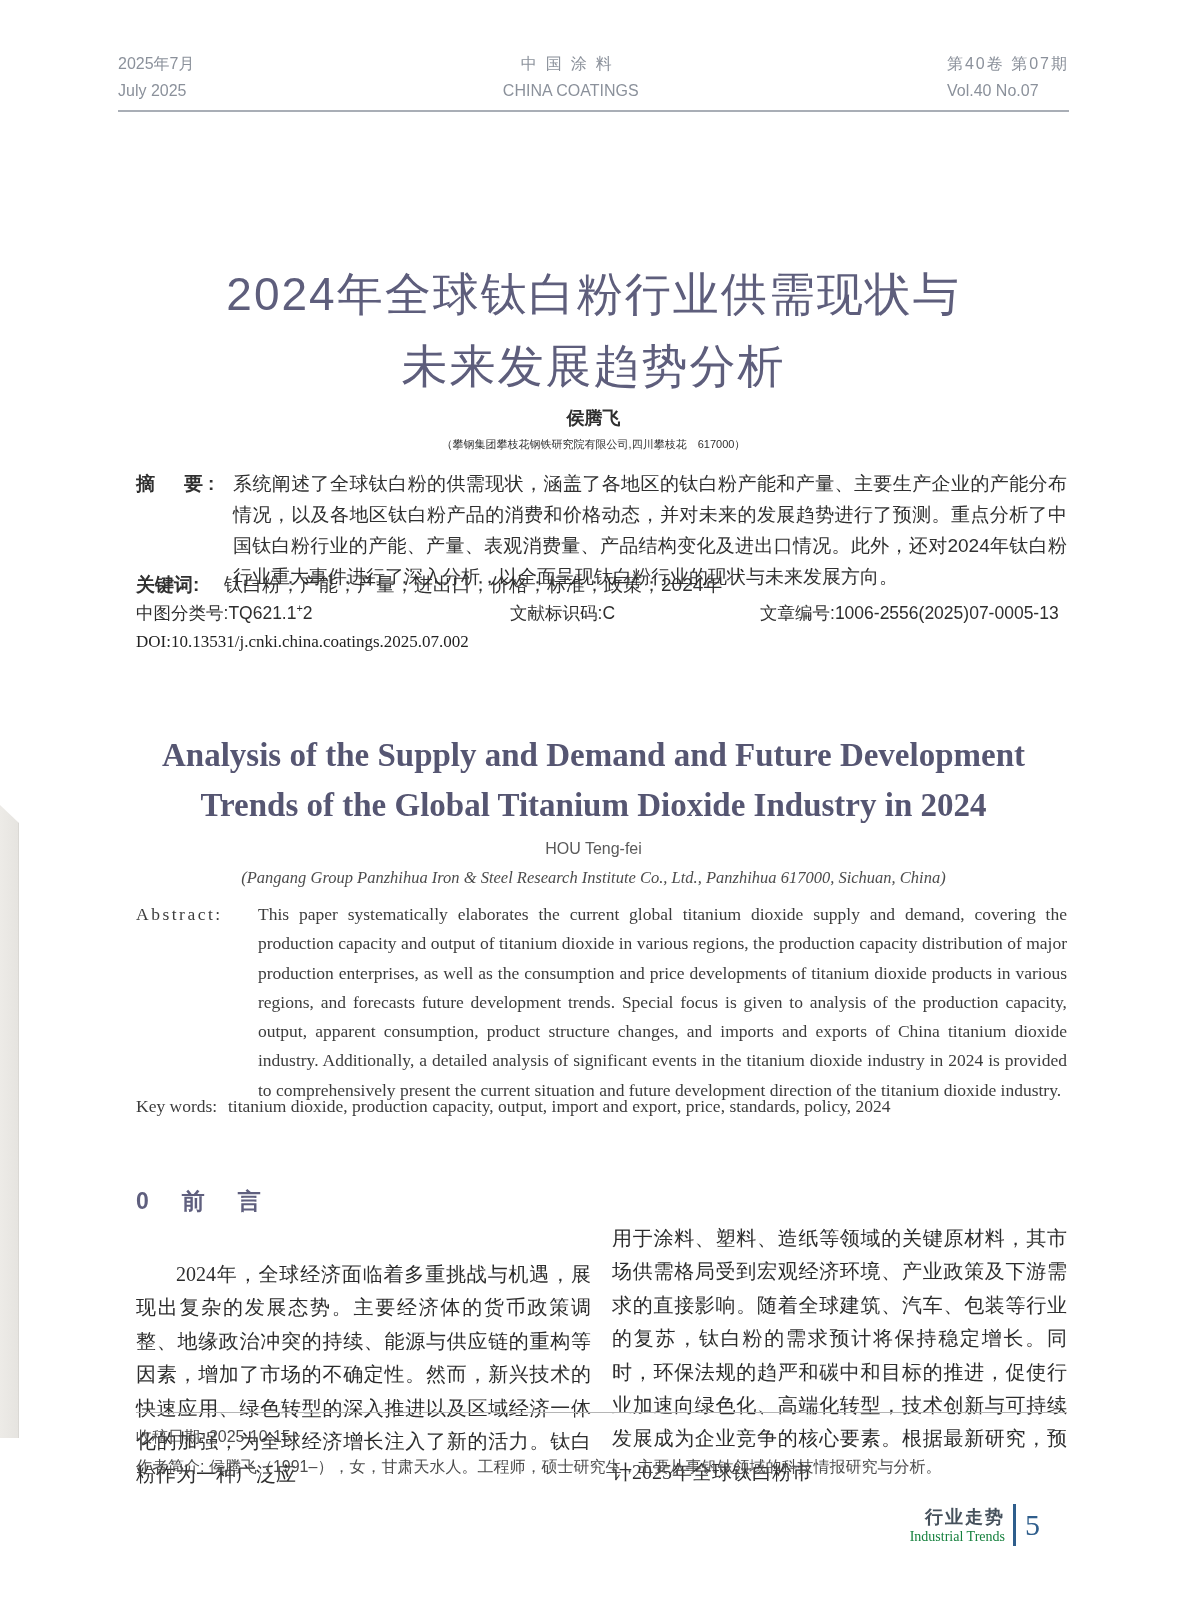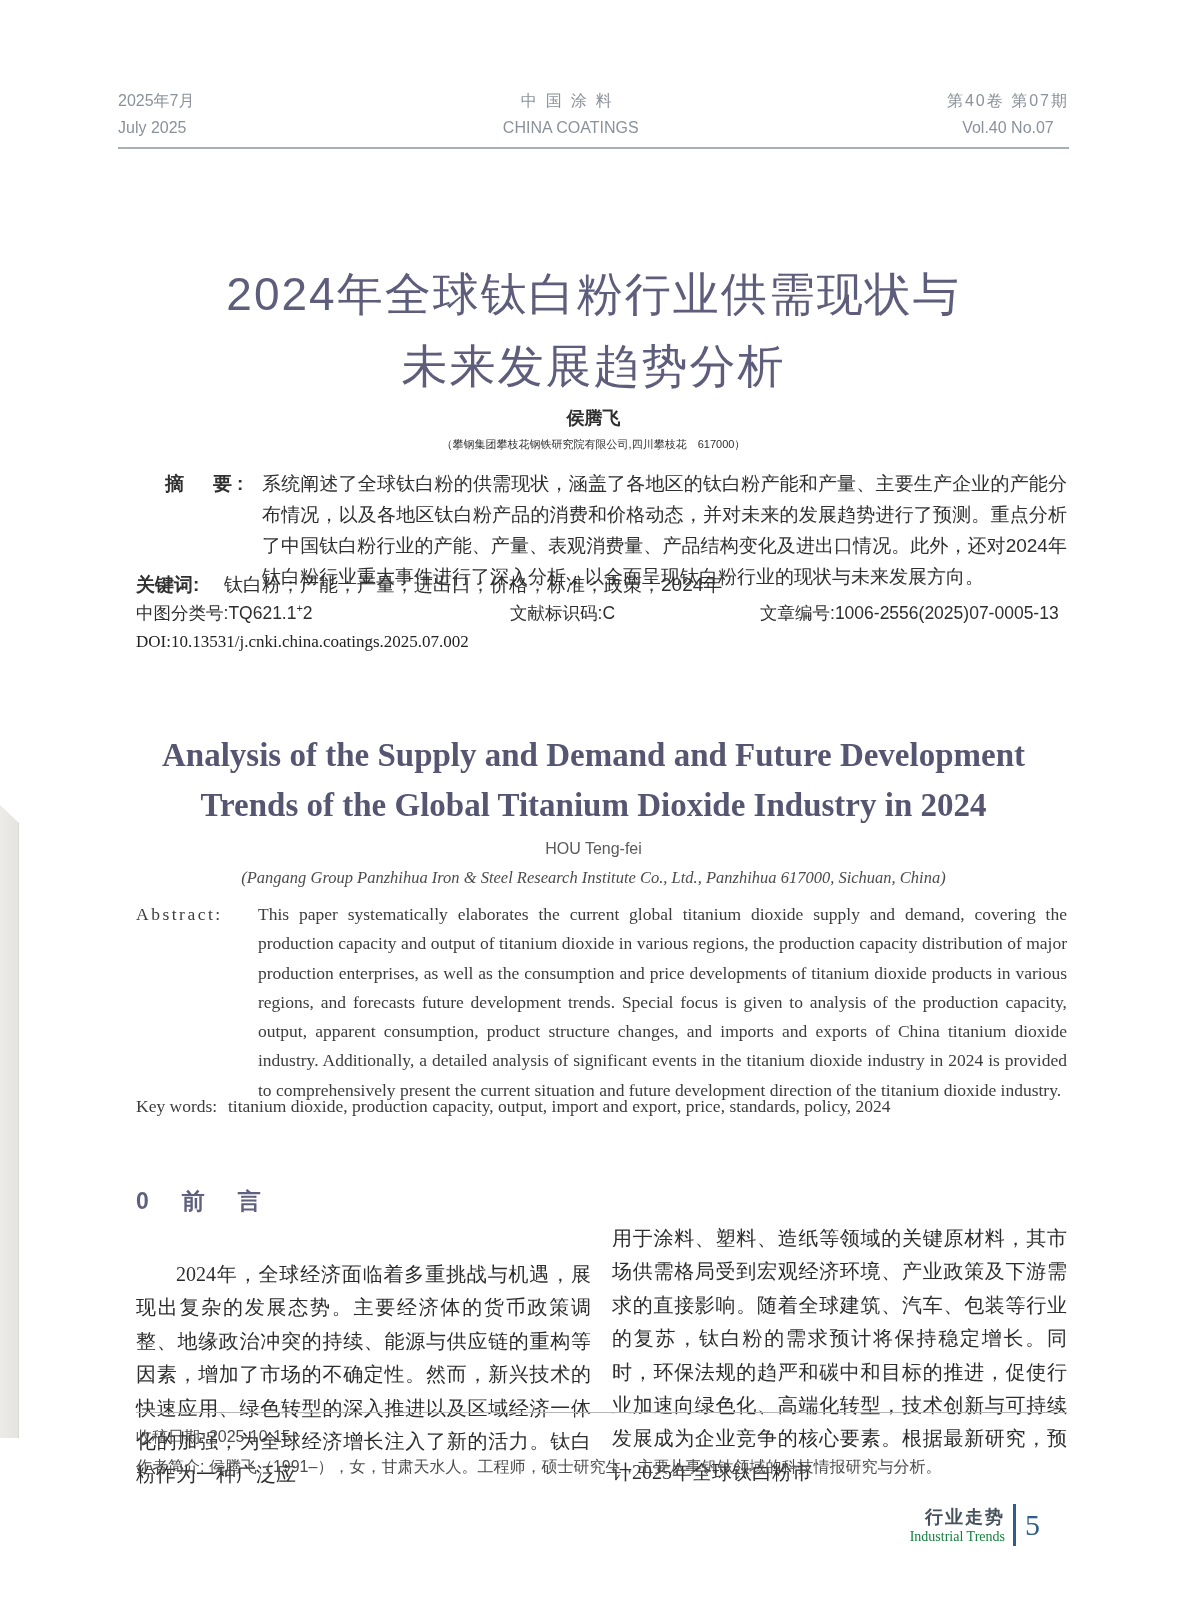--- a/index.html
+++ b/index.html
@@ -7,36 +7,36 @@
         font-family:"Liberation Sans", sans-serif;color:#333;}
   
   .scan-strip{position:absolute;left:0;top:795px;width:18px;height:643px;
         background:linear-gradient(to right,#edebe7,#e6e4e0);
         clip-path:polygon(0 10px,100% 28px,100% 100%,0 100%);
         border-right:1px solid #dad8d4;}
   
   .jheader{position:absolute;left:118px;top:50px;width:951px;display:flex;
         justify-content:space-between;color:#8b919b;font-size:16px;line-height:27px;
         padding-bottom:6px;border-bottom:2px solid #a9aeb6;}
-  .jheader .col{white-space:nowrap;margin-top:37px;}
+  .jheader .col{white-space:nowrap;}
   .jheader .c{text-align:center;}
-  .jheader .r{text-align:center;}
+  .jheader .r{text-align:left;}
   .sp-cn{letter-spacing:9px;}
   .sp-sm{letter-spacing:2px;}
   
   .title-cn{position:absolute;left:0;top:258px;width:100%;text-align:center;
         color:#5e5e7c;font-weight:normal;font-size:46px;line-height:72px;letter-spacing:2px;}
   .author-cn{position:absolute;left:0;top:406px;width:100%;text-align:center;
         font-size:18px;color:#2f2f2f;font-weight:bold;}
   .affil-cn{position:absolute;left:0;top:437px;width:100%;text-align:center;
         font-size:11px;color:#2f2f2f;}
   
   .abs-cn{position:absolute;left:136px;top:468px;width:931px;font-size:19px;
         line-height:31px;color:#303030;text-align:justify;display:flex;}
-  .abs-cn .lbl{flex:0 0 97px;letter-spacing:5px;font-weight:bold;margin-left:29px;}
+  .abs-cn .lbl{flex:0 0 97px;letter-spacing:5px;font-weight:bold;}
   .kw-cn{position:absolute;left:136px;top:570px;width:931px;font-size:19px;line-height:30px;
         color:#303030;display:flex;}
   .kw-cn .lbl{flex:0 0 88px;font-weight:bold;}
   .meta-row{position:absolute;left:136px;top:601px;width:931px;font-size:17.5px;color:#2e2e2e;
         display:flex;}
   .meta-row .m1{flex:0 0 374px;}
   .meta-row .m2{flex:0 0 250px;}
   .meta-row sup{font-size:0.62em;vertical-align:super;}
   .doi{position:absolute;left:136px;top:632px;width:931px;font-size:17px;color:#222;
         font-family:"Liberation Serif", serif;}

